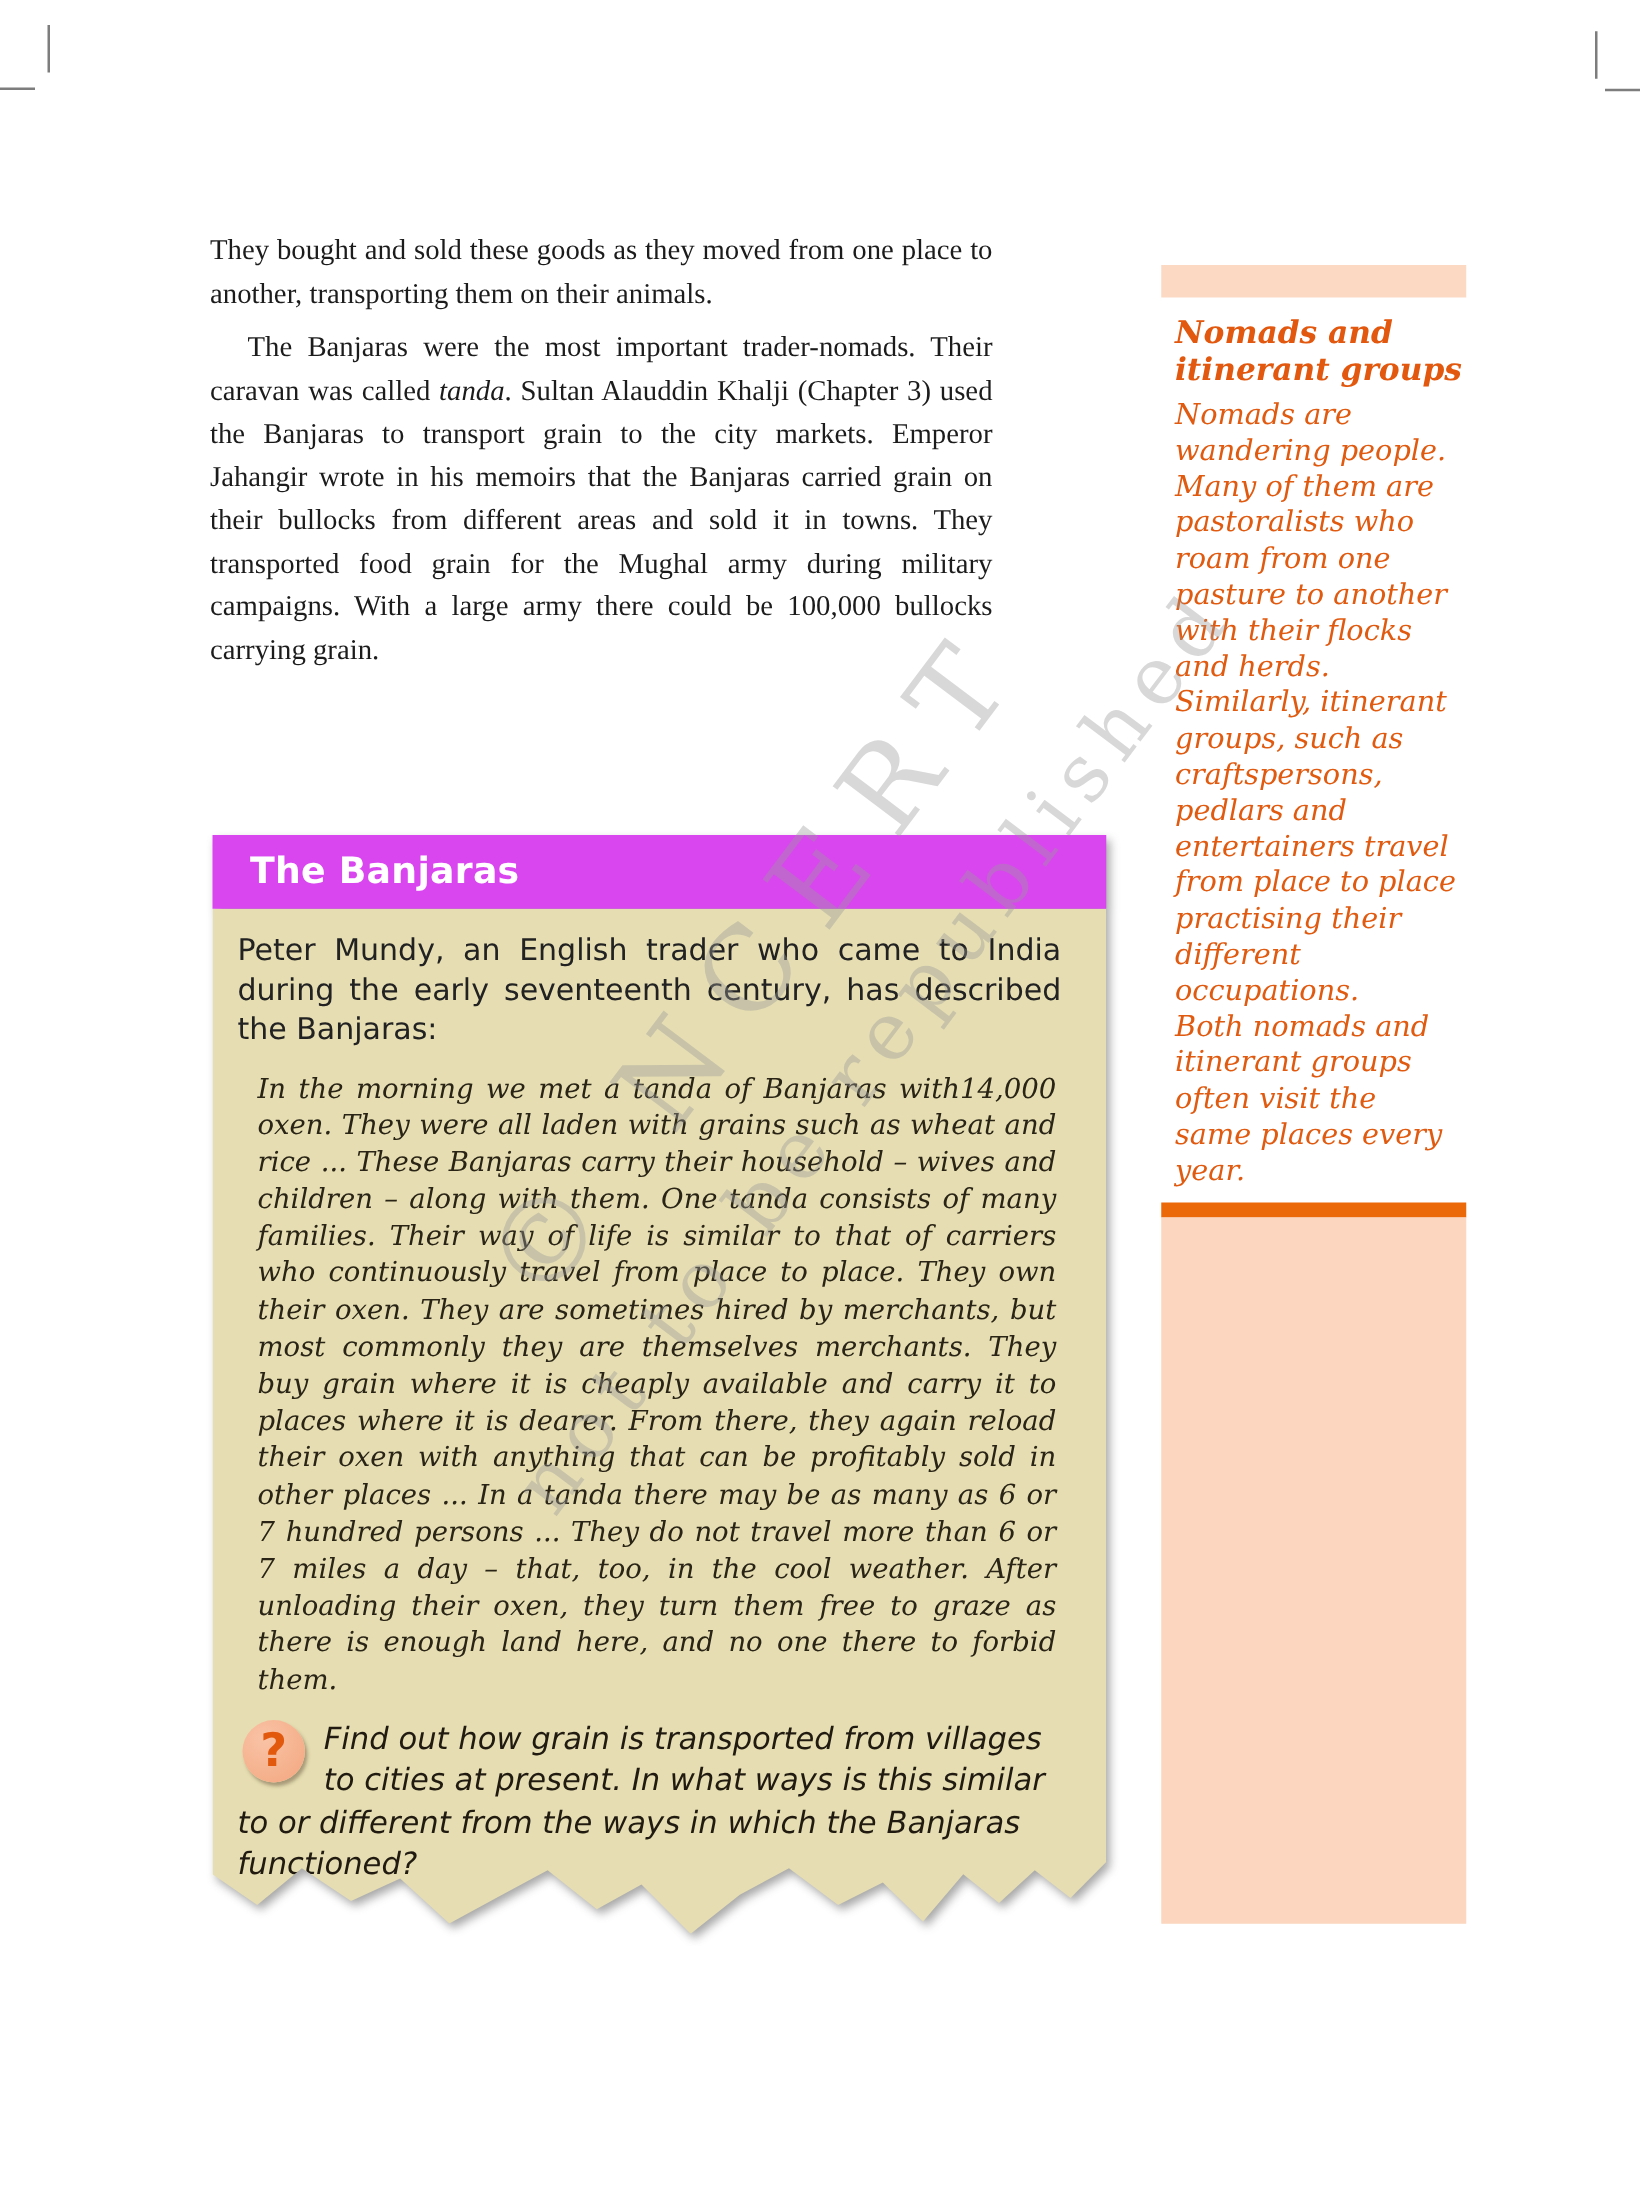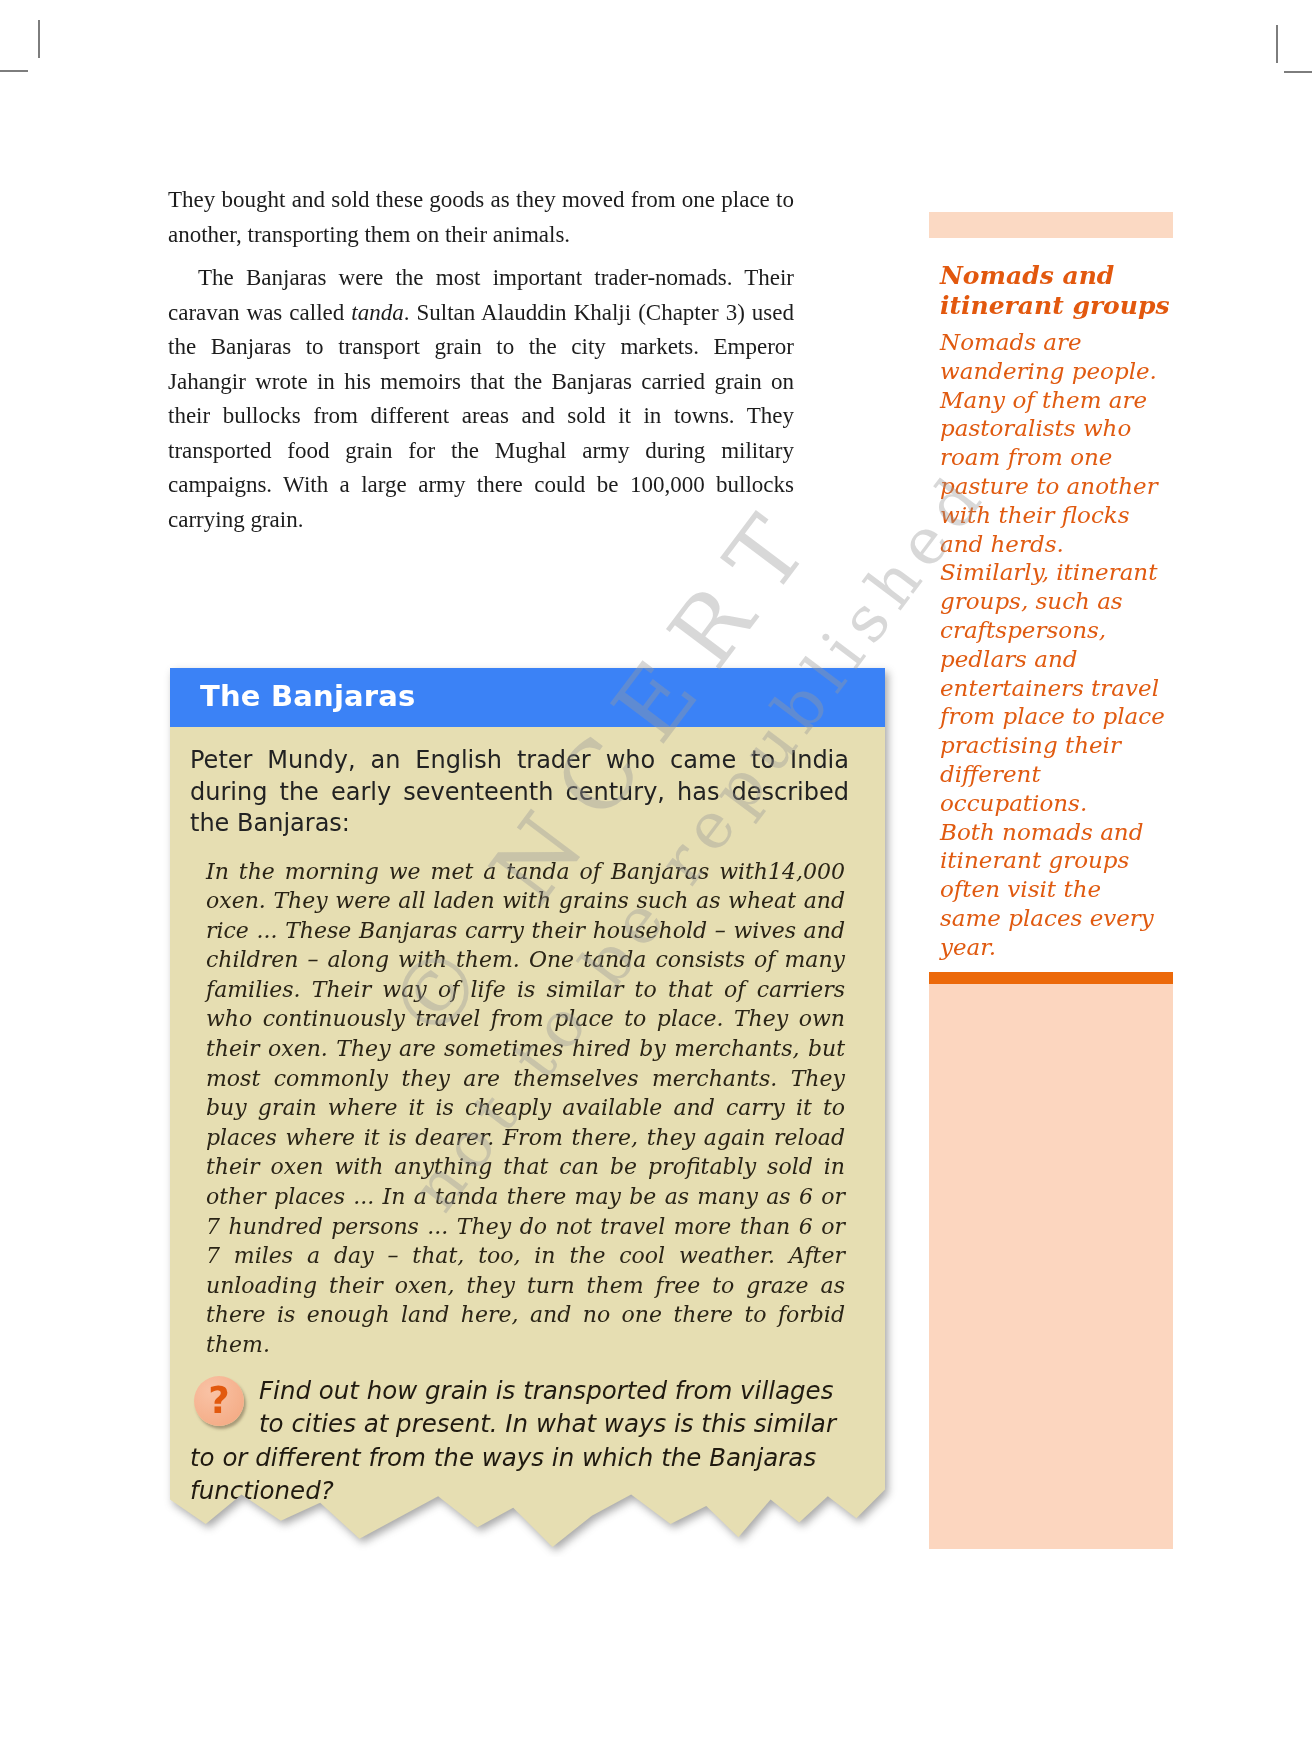--- a/index.html
+++ b/index.html
@@ -25,21 +25,21 @@
   
   .main-text { position:absolute; left:168px; top:183px; width:626px;
     font-size:23px; line-height:34.5px; text-align:justify; }
   .main-text p + p { margin-top:9px; }
   .para-indent { text-indent:30px; }
   .it { font-style:italic; }
 
   
   .box-wrap { position:absolute; left:170px; top:668px; width:715px;
     filter:drop-shadow(3px 4px 4px rgba(60,60,60,0.45)); }
-  .box-header { height:59px; background:#3b82f6; color:#ffffff;
+  .box-header { height:59px; background:#d946ef; color:#ffffff;
     font-family:"DejaVu Sans", sans-serif; font-weight:bold; font-size:29px;
     padding:11px 0 0 30px; letter-spacing:0.2px; }
   .box-body { height:820px; background:#e6deb2; padding:18px 36px 0 20px;
     clip-path:polygon(0 0, 100% 0, 100% 93%, 96% 96.5%, 92% 93.8%, 88% 97%,
       84% 94.2%, 79.5% 98.8%, 75% 95%, 70% 97.2%, 64.5% 93.6%, 59% 96.2%,
       53.5% 100%, 48% 95.2%, 43% 97.6%, 37.5% 93.8%, 32% 96.4%, 26.5% 99%,
       21% 94.6%, 15.5% 96.8%, 10% 93.6%, 5% 97.2%, 0 94.2%); }
   .box-intro { font-family:"DejaVu Sans", sans-serif; font-size:24px;
     line-height:31.5px; text-align:justify; color:#222; }
   .box-quote { margin-top:17px; padding:0 4px 0 16px; font-style:italic;
@@ -49,21 +49,21 @@
     font-style:italic; font-size:24.5px; line-height:33.5px; color:#201a10; }
   .q-icon { float:left; width:50px; height:50px; margin:2px 15px 2px 4px;
     border-radius:50%; background:radial-gradient(circle at 35% 30%, #f9c3a6, #f3a67e);
     box-shadow:2px 3px 3px rgba(90,70,50,0.45);
     color:#e2590e; font-weight:bold; font-style:normal; font-size:37px;
     text-align:center; line-height:50px; }
 
   
   .sidebar { position:absolute; left:929px; top:212px; width:244px; }
   .side-band { height:26px; background:#fbd9c3; }
-  .side-heading { margin-top:23px; padding-left:11px; color:#e2580e;
+  .side-heading { margin-top:13px; padding-left:11px; color:#e2580e;
     font-family:"DejaVu Serif", serif; font-weight:bold; font-style:italic;
     font-size:25px; line-height:30px; white-space:pre-line; }
   .side-body { margin-top:7px; padding-left:11px; color:#e05a10;
     font-family:"DejaVu Serif", serif; font-style:italic;
     font-size:23px; line-height:28.8px; white-space:pre-line; }
   .side-divider { margin-top:10px; height:12px; background:#ec690a; }
   .side-peach { height:565px; background:#fcd6bf; }
 
   
   .page-number { position:absolute; left:820px; top:1560px; width:60px;

